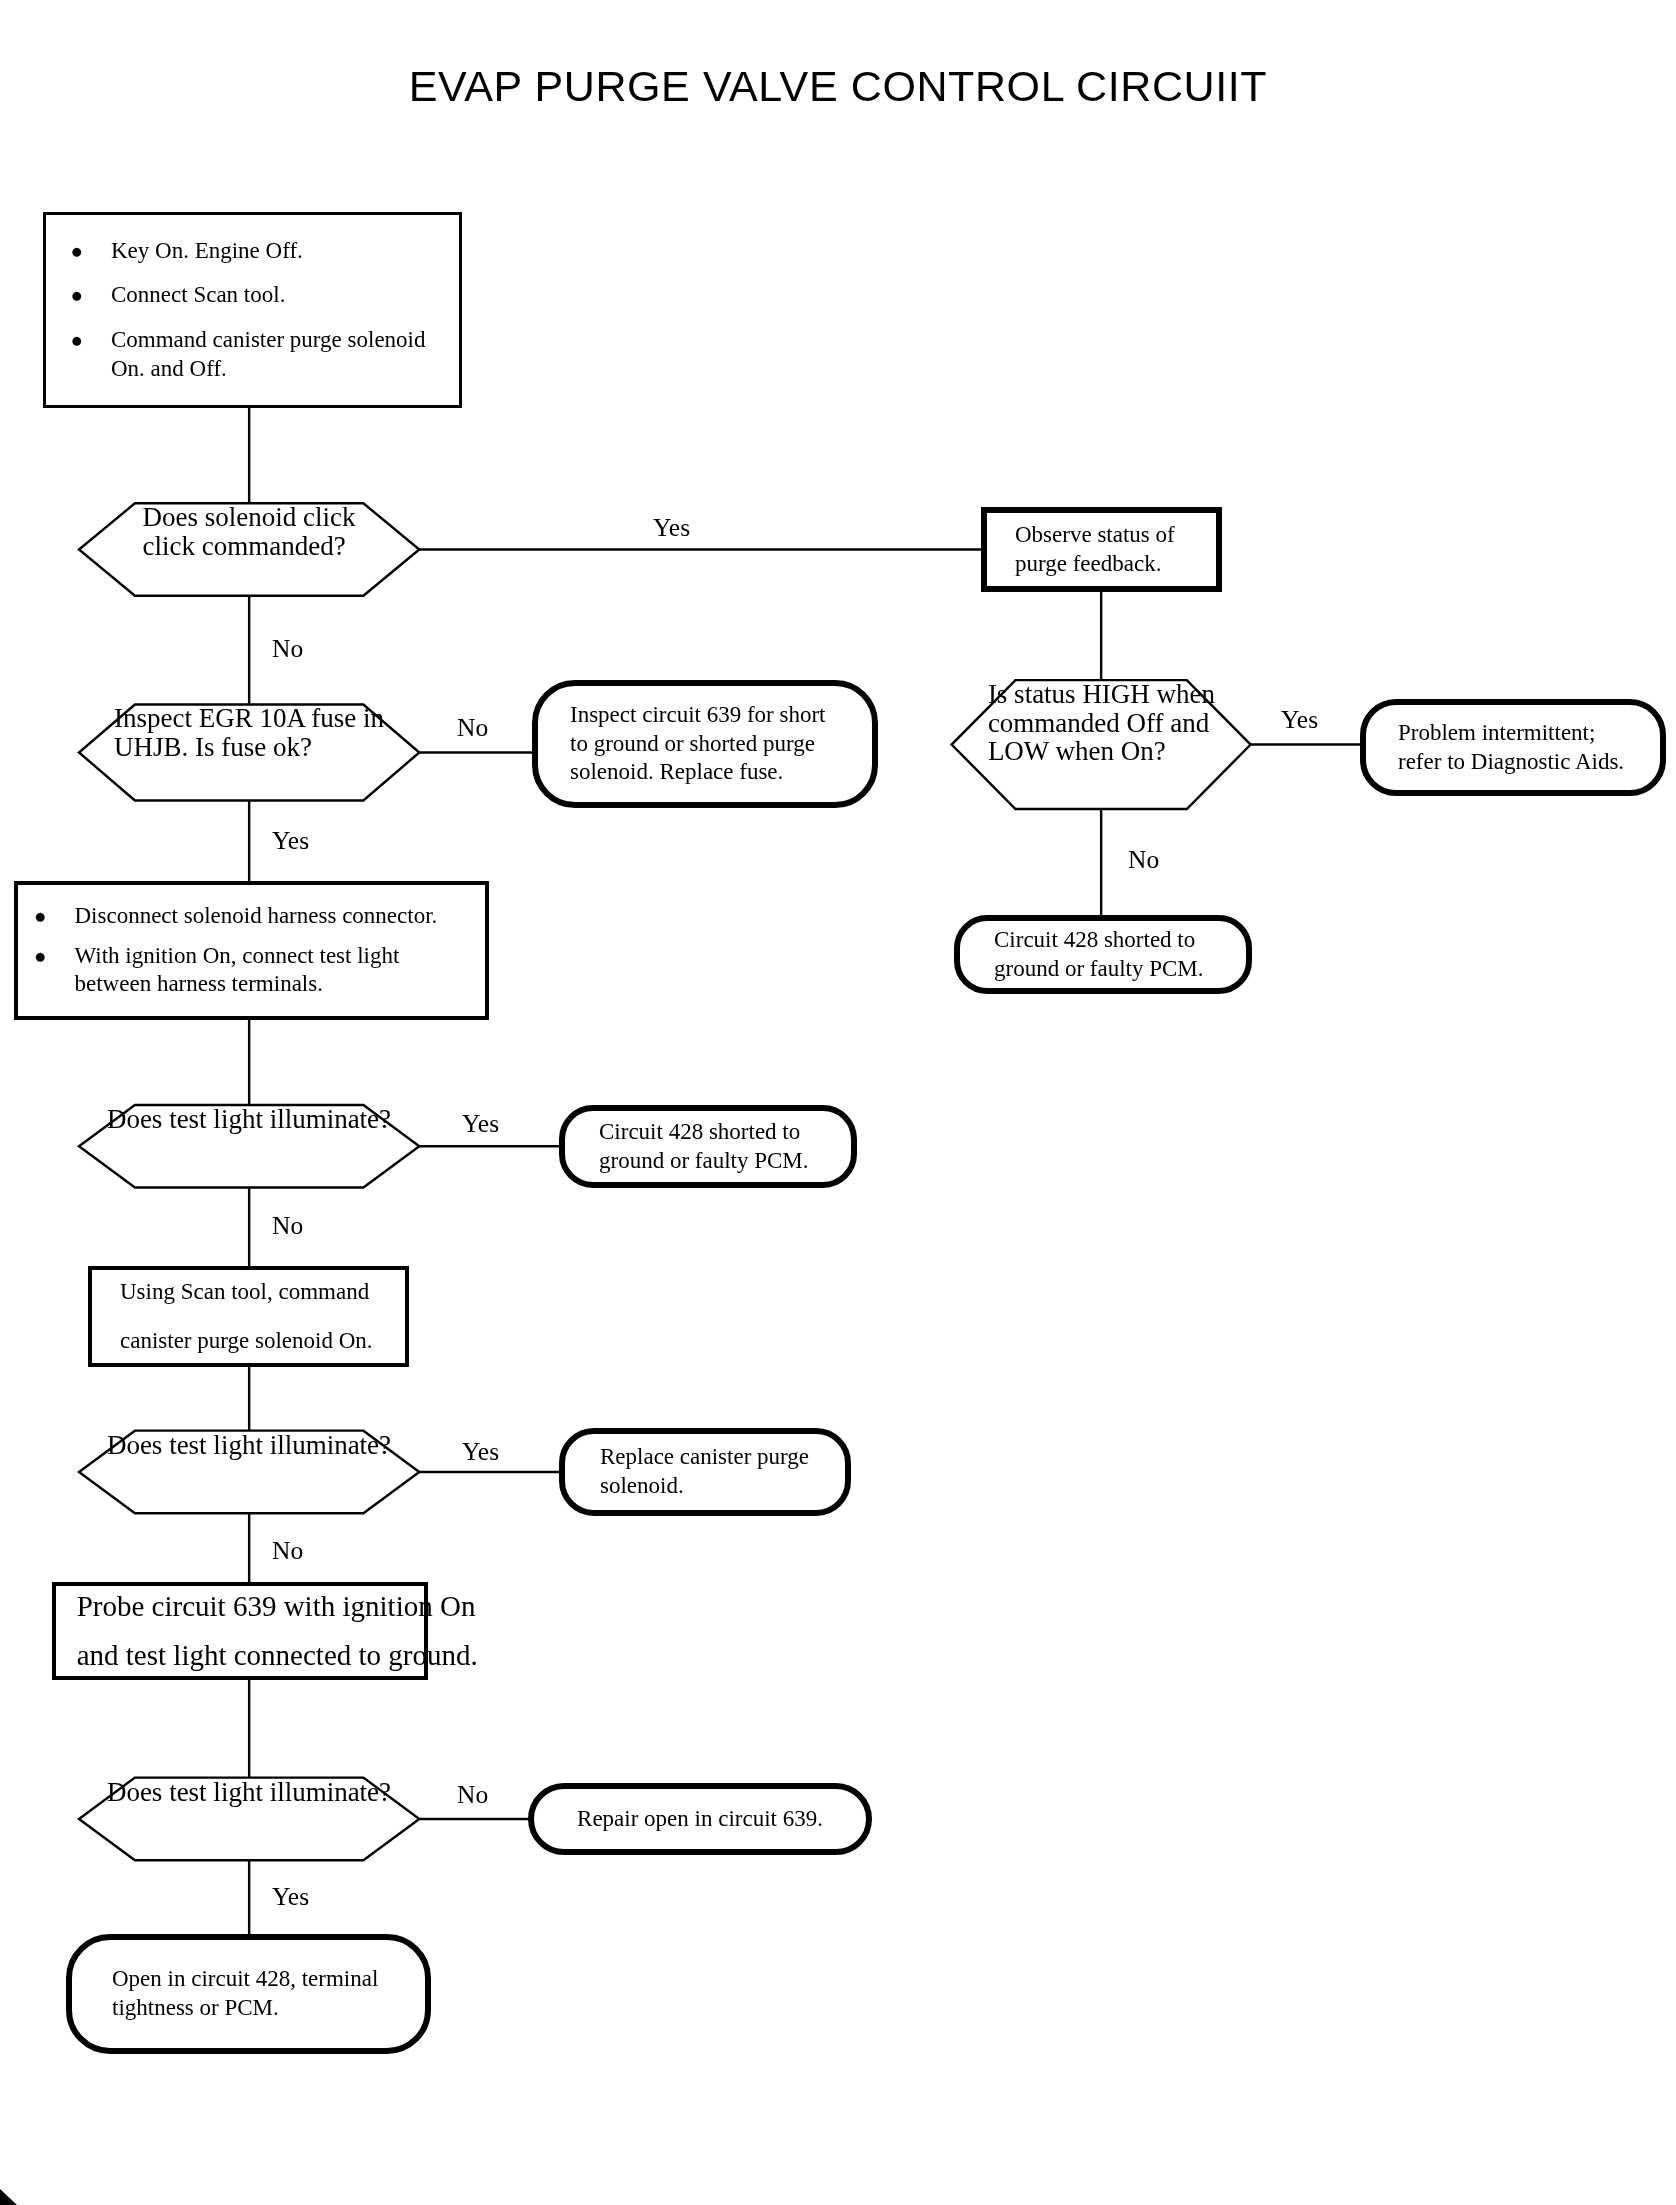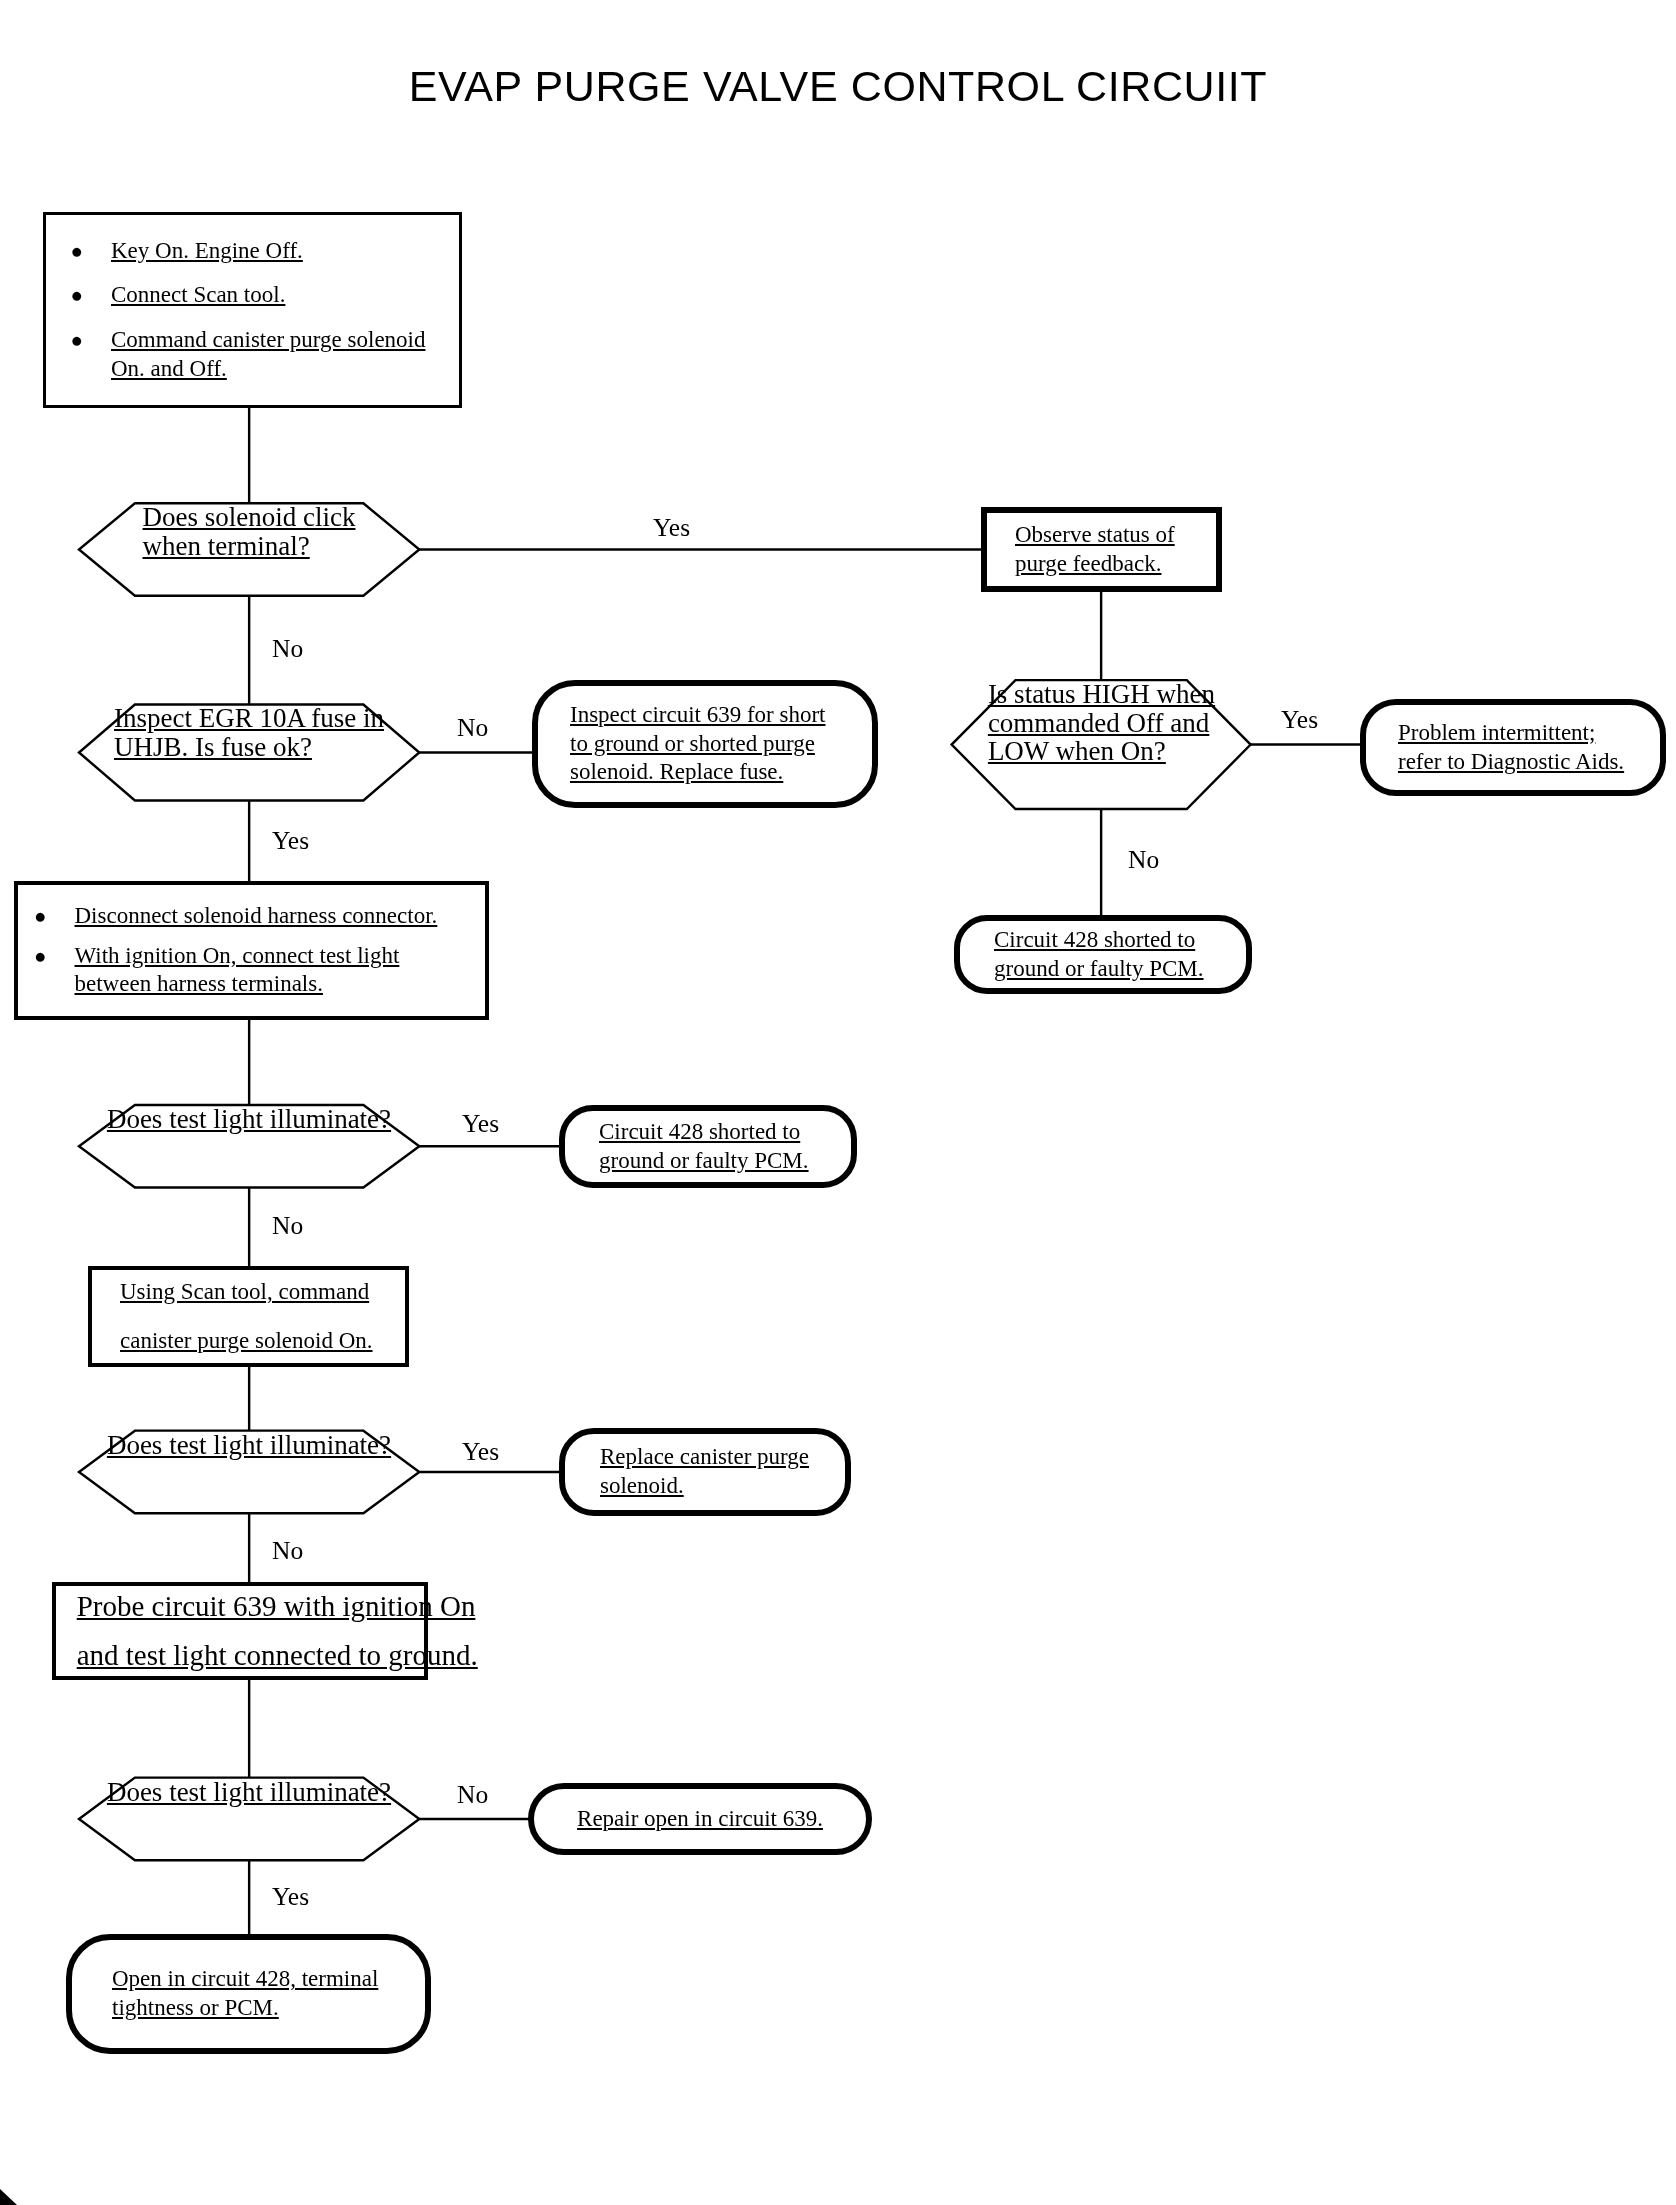--- a/index.html
+++ b/index.html
@@ -18,21 +18,21 @@
 
   .node {
     position:absolute; box-sizing:border-box; background:#ffffff;
     display:flex; flex-direction:column; justify-content:center; align-items:flex-start;
     font-size:23px; line-height:28.6px;
   }
   .rect  { border:3.6px solid #000; }
   .rect7 { border:4.3px solid #000;gap:20px; }
   .rect8 { border:4.9px solid #000; }
   .round { border:6px solid #000; }
-  .ln { white-space:nowrap;text-decoration:underline; }
+  .ln { white-space:nowrap; }
 
   .hexlabel {
     position:absolute; display:flex; align-items:flex-start; justify-content:center;
     font-size:27px; line-height:28.6px; pointer-events:none;
   }
   .hexlabel .inner { text-align:left; }
 
   .bullets { justify-content:space-evenly; padding:6px 16px; }
   .bullet-item { display:flex; align-items:flex-start; }
   .bullet-glyph { font-size:20.7px; line-height:28.6px; margin-right:28px; }
@@ -110,21 +110,21 @@
       <div>
         <div class="ln">Command canister purge solenoid</div>
         <div class="ln">On. and Off.</div>
       </div>
     </div>
   </div>
 
   <div class="hexlabel" style="left:79px; top:503px; width:340px; height:92px;">
     <div class="inner">
       <div class="ln">Does solenoid click</div>
-      <div class="ln">when terminal?</div>
+      <div class="ln">click commanded?</div>
     </div>
   </div>
 
   <div class="node round pad-observe" style="left:981px; top:507px; width:241px; height:85px;">
     <div class="ln">Observe status of</div>
     <div class="ln">purge feedback.</div>
   </div>
 
   <div class="hexlabel" style="left:79px; top:704px; width:340px; height:96px;">
     <div class="inner">

